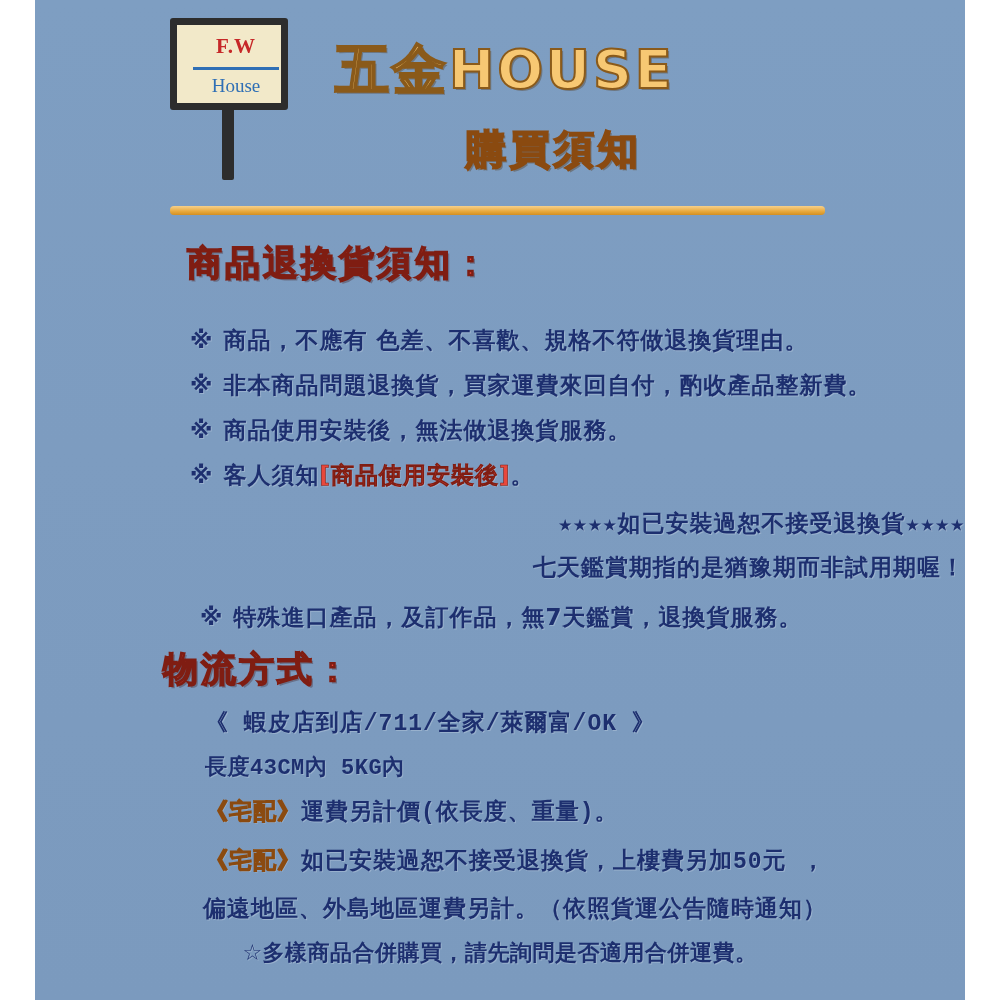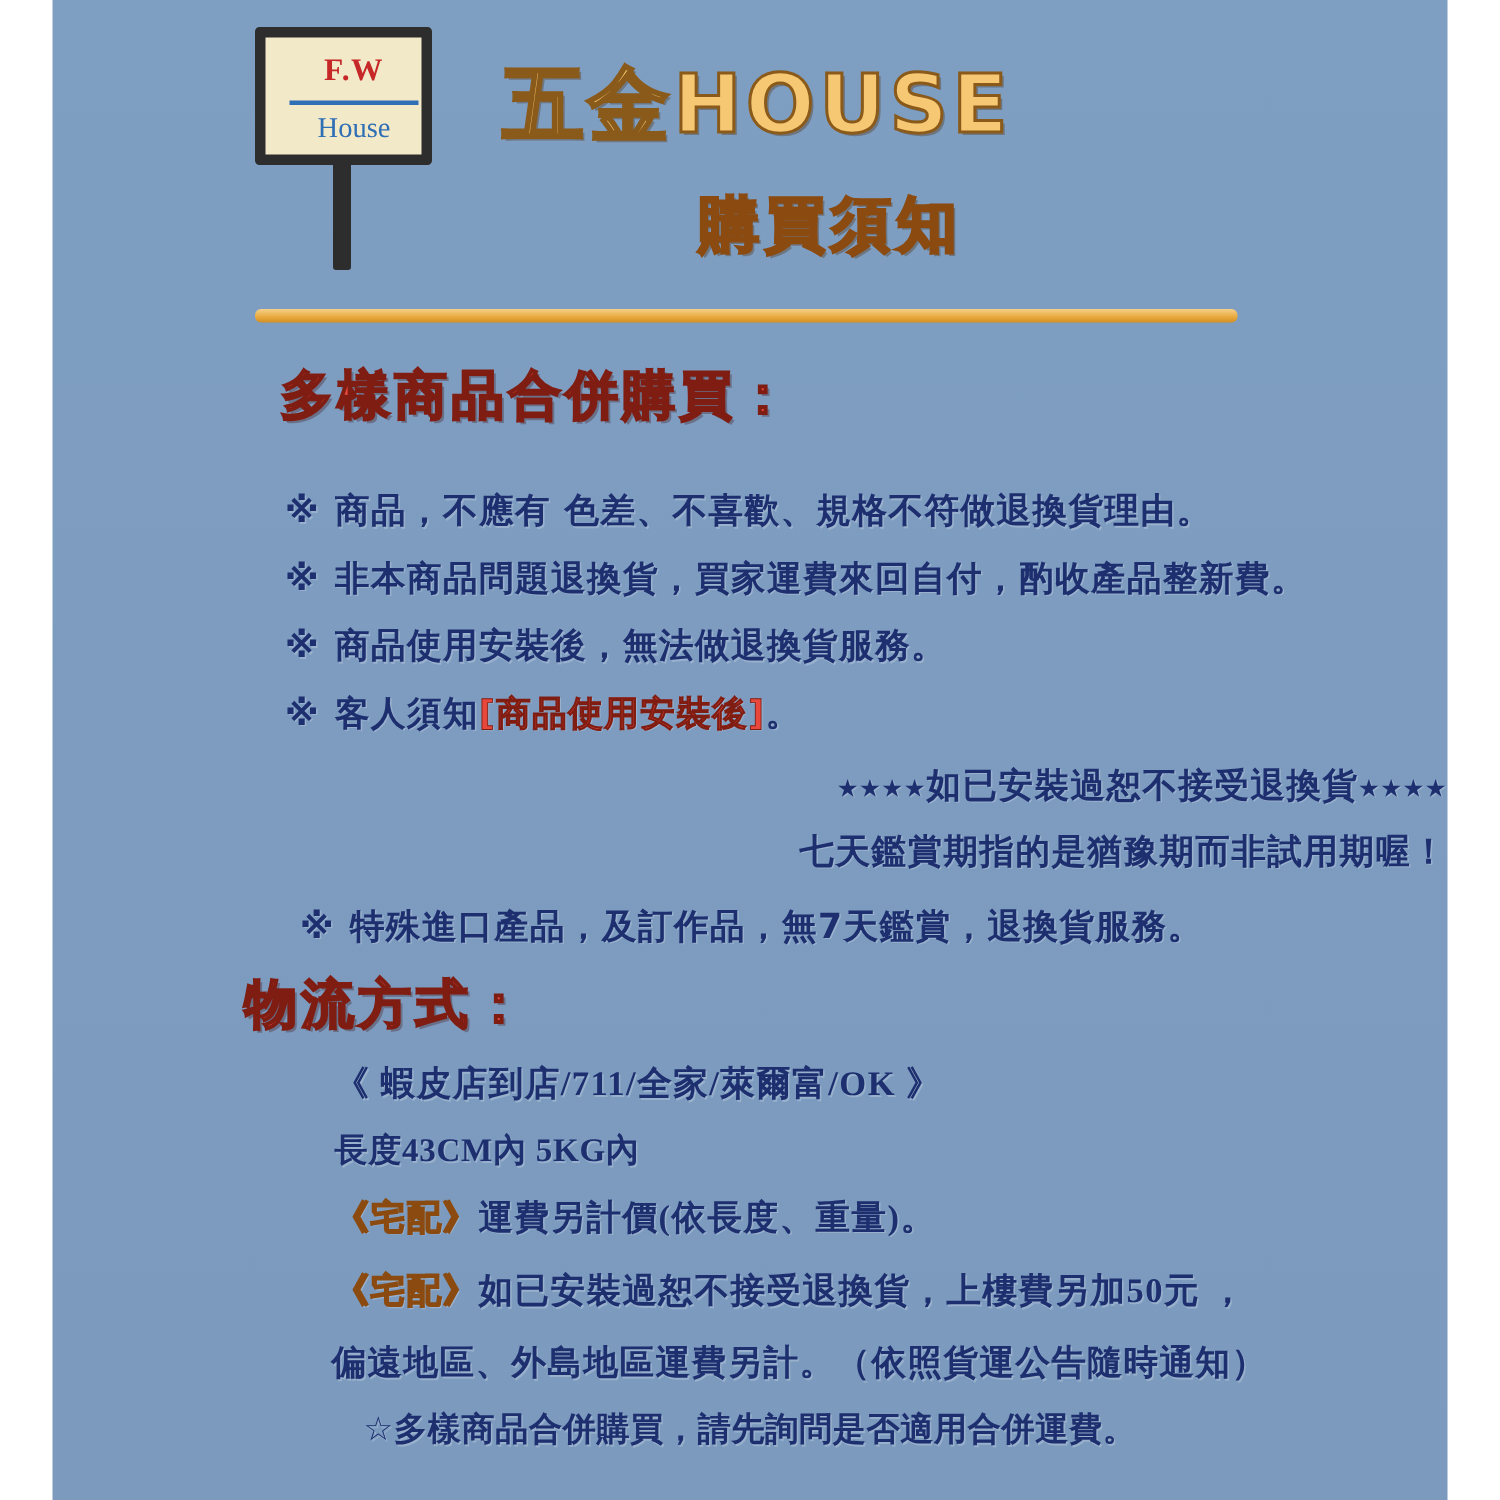--- a/index.html
+++ b/index.html
@@ -181,28 +181,27 @@
     text-shadow: 1px 1px 0 rgba(255,255,255,.22);
   }
   #r5 { top: 508px; }
   #r6 { top: 552px; }
 
   #r7 { left: 155px; top: 602px; margin-left: 10px; }
 
   
   .log-line {
     position: absolute;
-    font-family: Liberation Serif, serif;
+    font-family: Liberation Mono, monospace;
     font-weight: bold;
     font-size: 23px;
     letter-spacing: 1px;
     color: #1d2f6f;
     text-shadow: 1px 1px 0 rgba(255,255,255,.22);
     white-space: nowrap;
-    margin-left: 18px;
   }
   .log-line .tag {
     color: #f2b544;
     -webkit-text-stroke: 1px #8a4a10;
   }
   #l1 { left: 170px; top: 707px; }
   #l2 { left: 170px; top: 752px; font-size: 22px; letter-spacing: 0.5px; }
   #l3 { left: 170px; top: 796px; }
   #l4 { left: 170px; top: 845px; }
   #l5 { left: 168px; top: 893px; }
@@ -237,21 +236,21 @@
         </div>
         <div class="logo-post"></div>
       </div>
 
       <div class="title-main">五金HOUSE</div>
       <div class="title-sub">購買須知</div>
     </div>
 
     <div class="divider"></div>
 
-    <div class="section-heading" id="returns-heading">多樣商品合併購買：</div>
+    <div class="section-heading" id="returns-heading">商品退換貨須知：</div>
 
     <div class="item" id="r1">
       <span class="mark">※</span><span>商品，不應有 色差、不喜歡、規格不符做退換貨理由。</span>
     </div>
     <div class="item" id="r3">
       <span class="mark">※</span><span>商品使用安裝後，無法做退換貨服務。</span>
     </div>
     <div class="item" id="r2">
       <span class="mark">※</span><span>非本商品問題退換貨，買家運費來回自付，酌收產品整新費。</span>
     </div>

